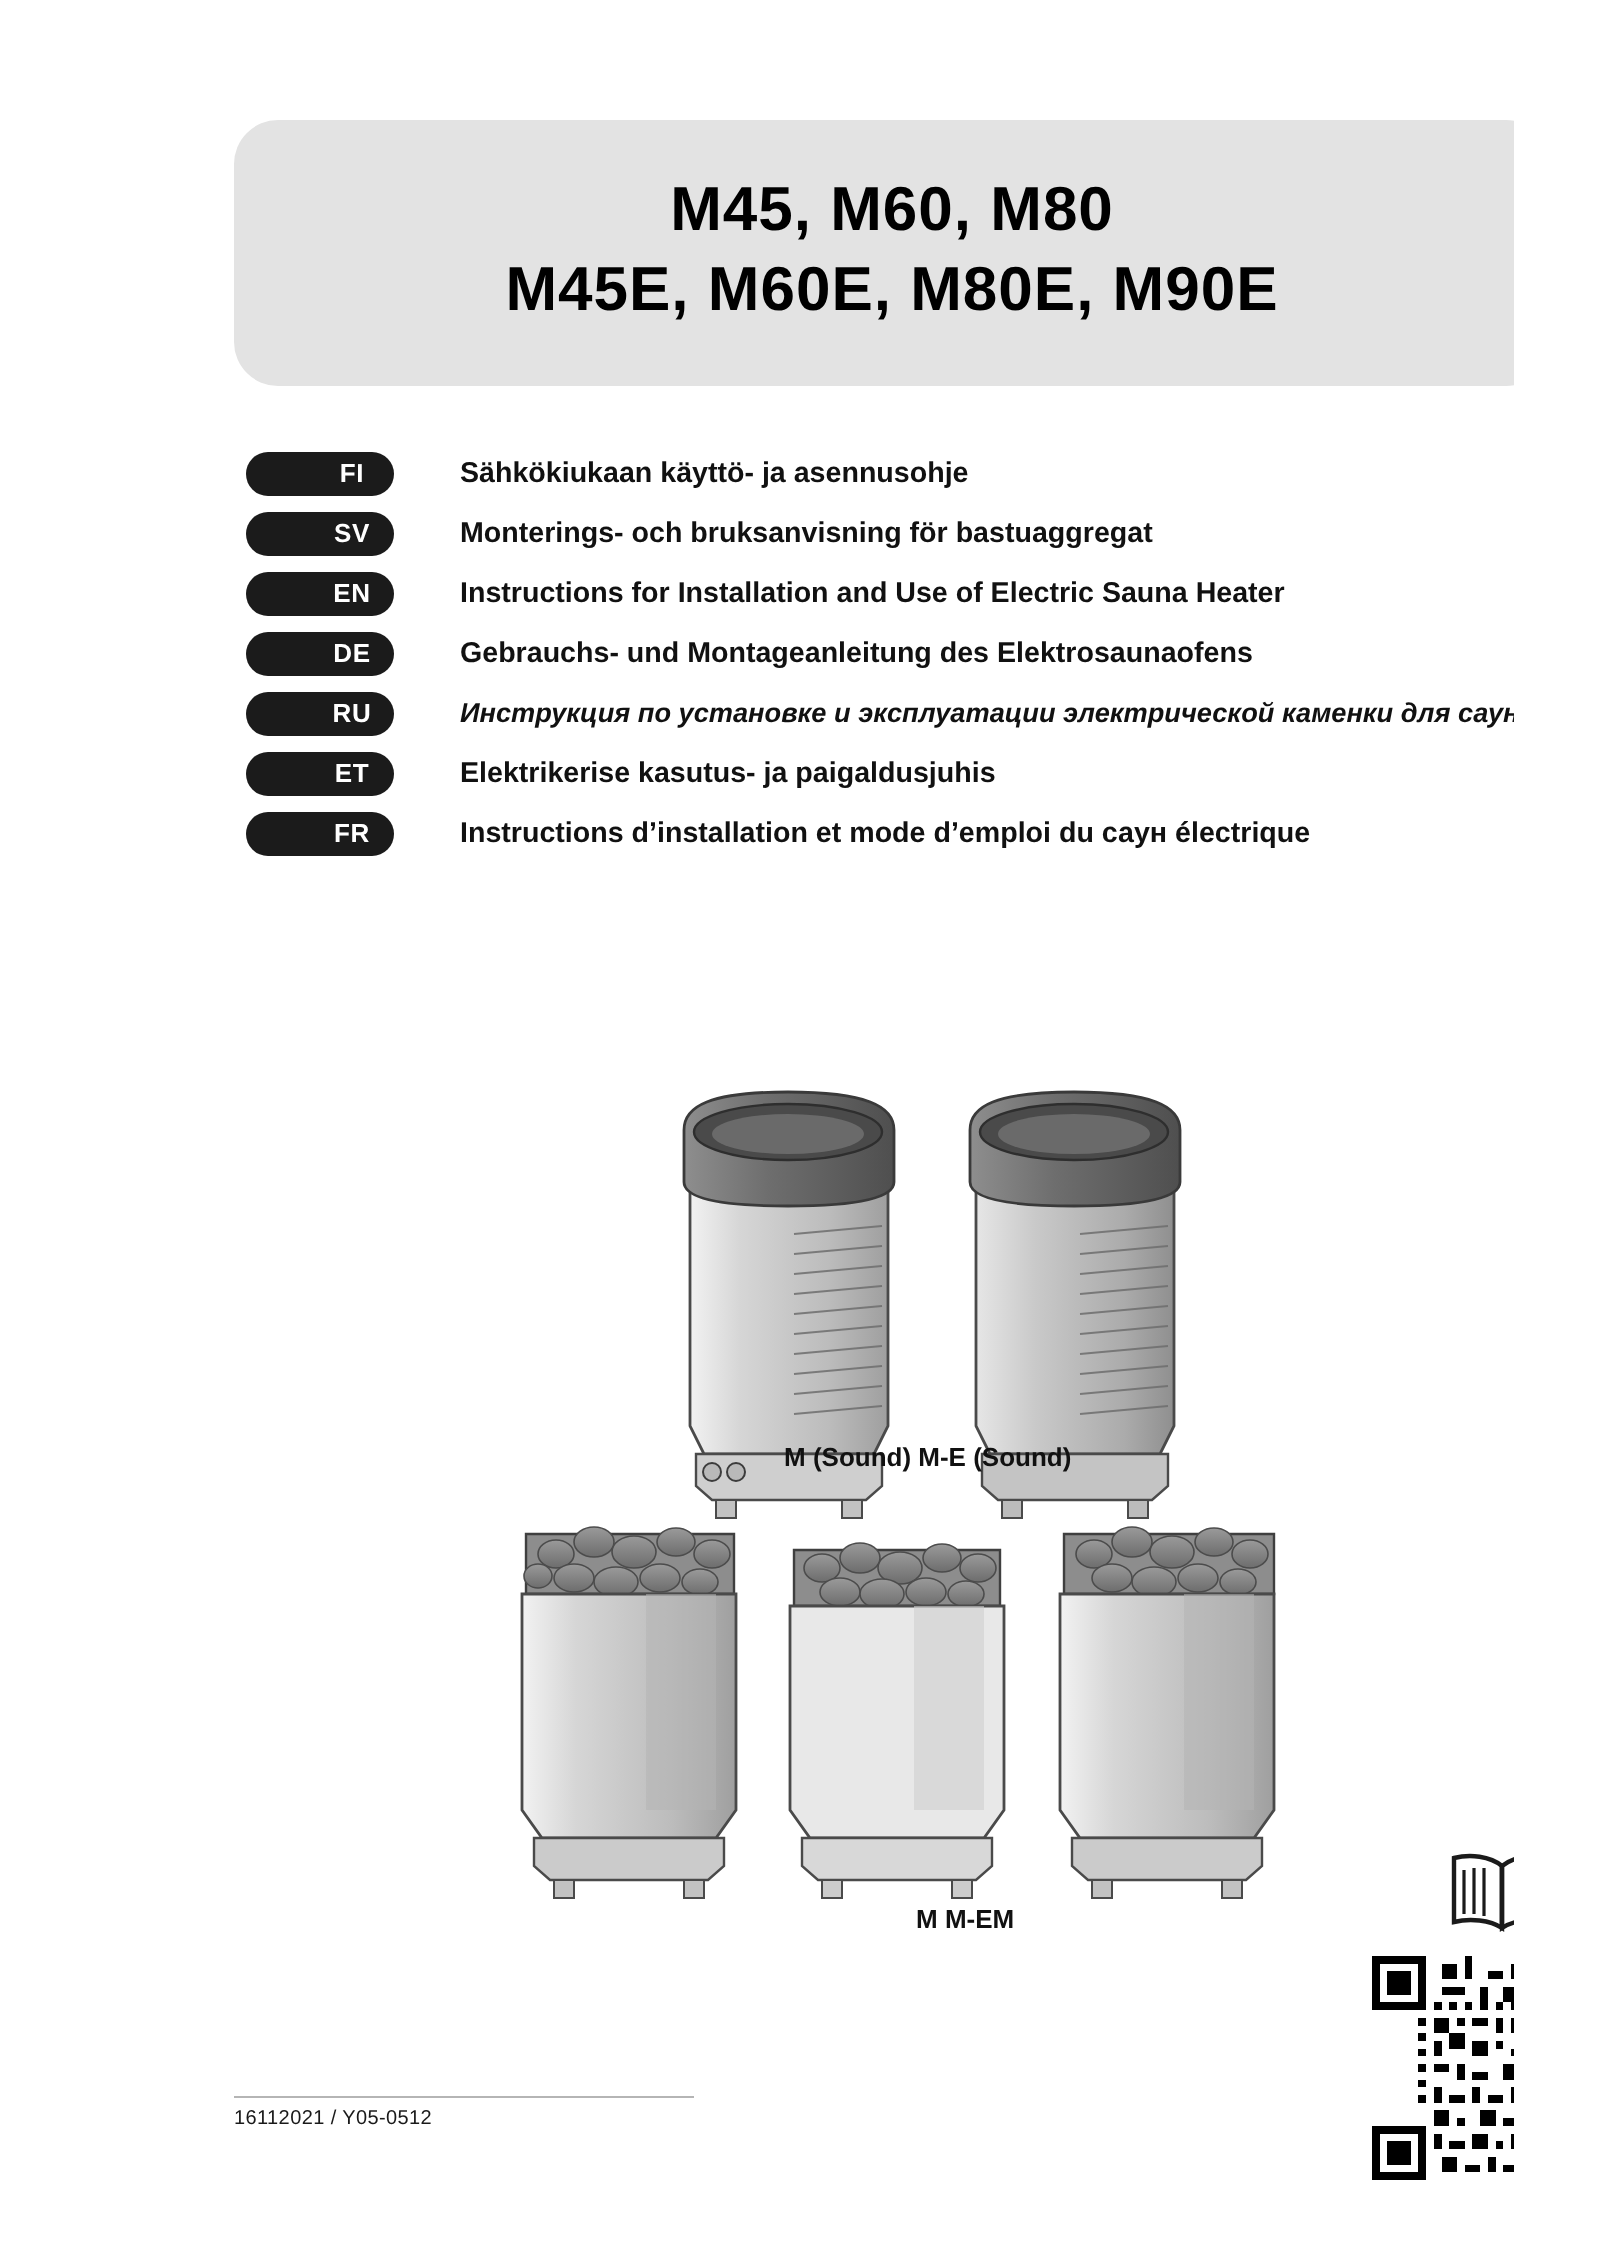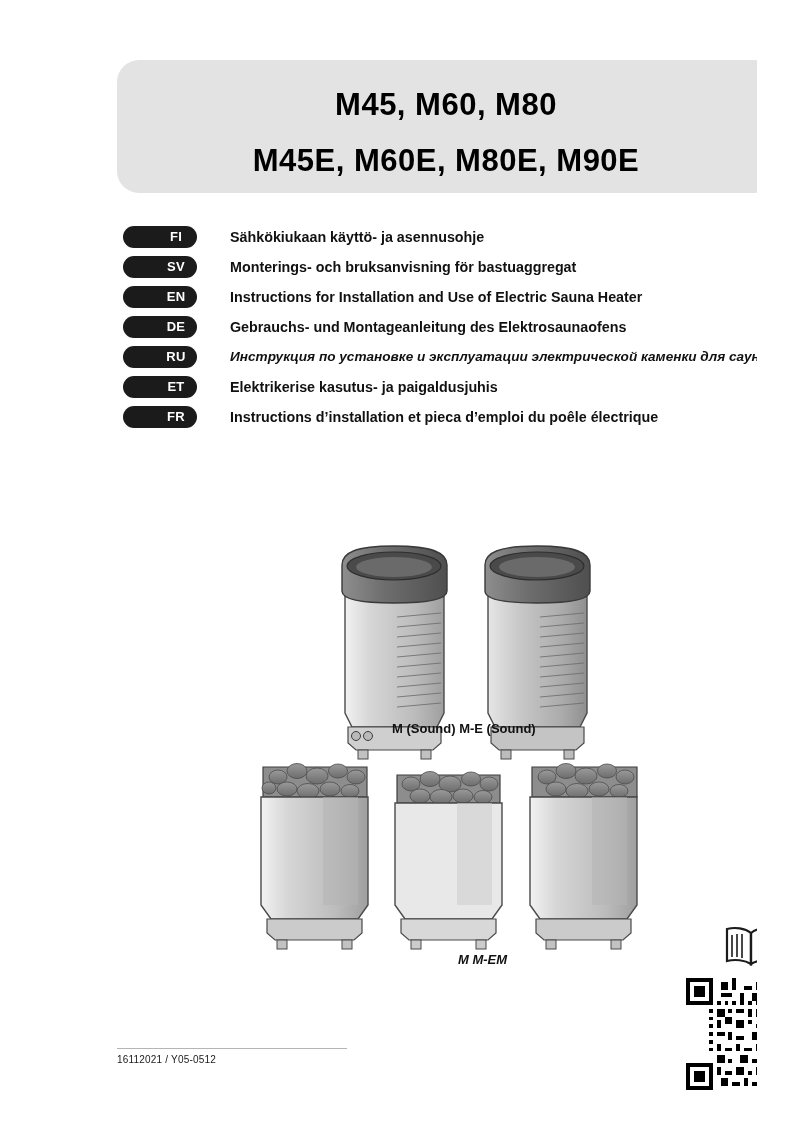--- a/index.html
+++ b/index.html
@@ -35,21 +35,21 @@
     text-align: center;
     font-weight: bold;
     letter-spacing: 0.5px;
     color: #000;
   }
   .title-box .line1 {
     margin-top: 27px;
     font-size: 31px;
   }
   .title-box .line2 {
-    margin-top: 20px;
+    margin-top: 4px;
     font-size: 31px;
   }
 
   
   .lang-list {
     position: absolute;
     left: 78px;
     top: 222px;
     width: 700px;
   }
@@ -96,21 +96,21 @@
   }
 
   .caption {
     position: absolute;
     font-size: 13px;
     font-weight: bold;
     color: #111;
     white-space: nowrap;
   }
   .caption-top { left: 347px; top: 721px; }
-  .caption-bottom { left: 413px; top: 952px; font-style: italic; }
+  .caption-bottom { left: 413px; top: 952px; }
 
   
   .booklet {
     position: absolute;
     left: 676px;
     top: 925px;
     width: 60px;
     height: 42px;
   }
   .qr {
@@ -177,21 +177,21 @@
       <div class="lang-text ru">Инструкция по установке и эксплуатации электрической каменки для саун</div>
     </div>
 
     <div class="lang-row">
       <div class="lang-badge">ET</div>
       <div class="lang-text">Elektrikerise kasutus- ja paigaldusjuhis</div>
     </div>
 
     <div class="lang-row">
       <div class="lang-badge">FR</div>
-      <div class="lang-text">Instructions d’installation et pieca d’emploi du poêle électrique</div>
+      <div class="lang-text">Instructions d’installation et mode d’emploi du саун électrique</div>
     </div>
 
 
   </div>
 
   <svg class="illustrations" viewBox="0 0 802 480">
     <defs>
       <linearGradient id="bodyGrad" x1="0" y1="0" x2="1" y2="0">
         <stop offset="0%" stop-color="#f2f2f2"></stop>
         <stop offset="25%" stop-color="#d6d6d6"></stop>

